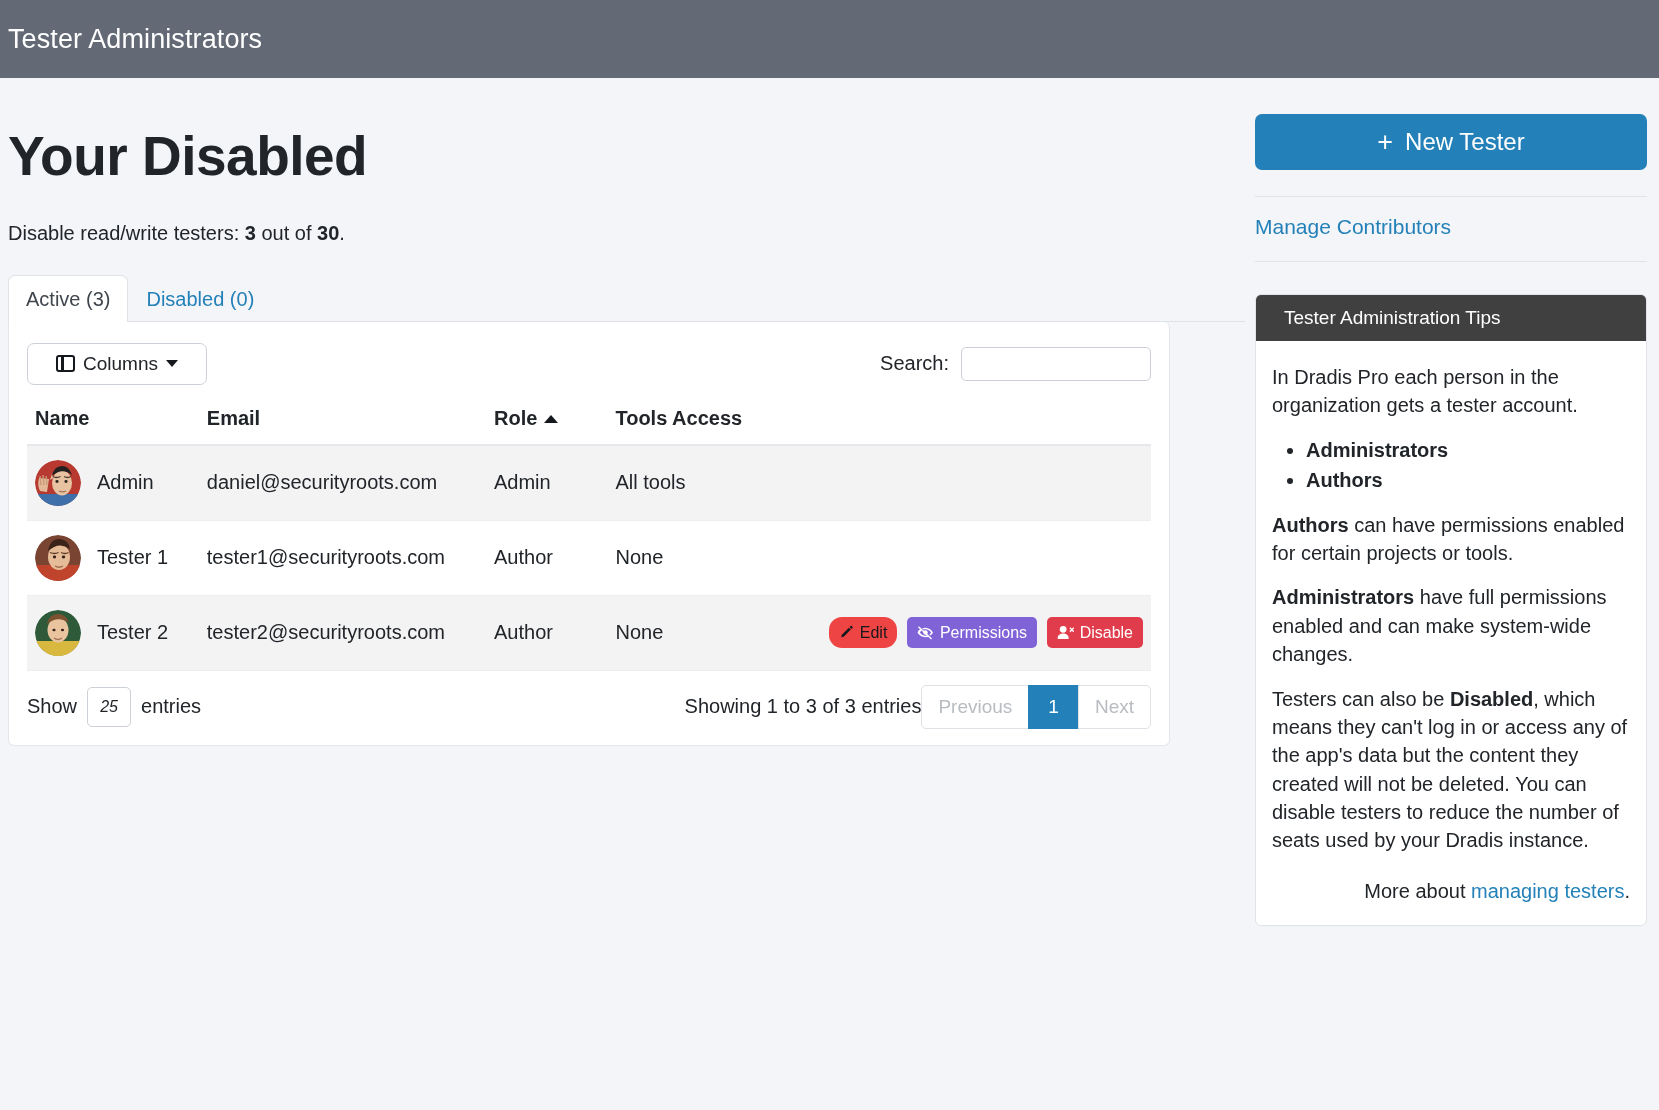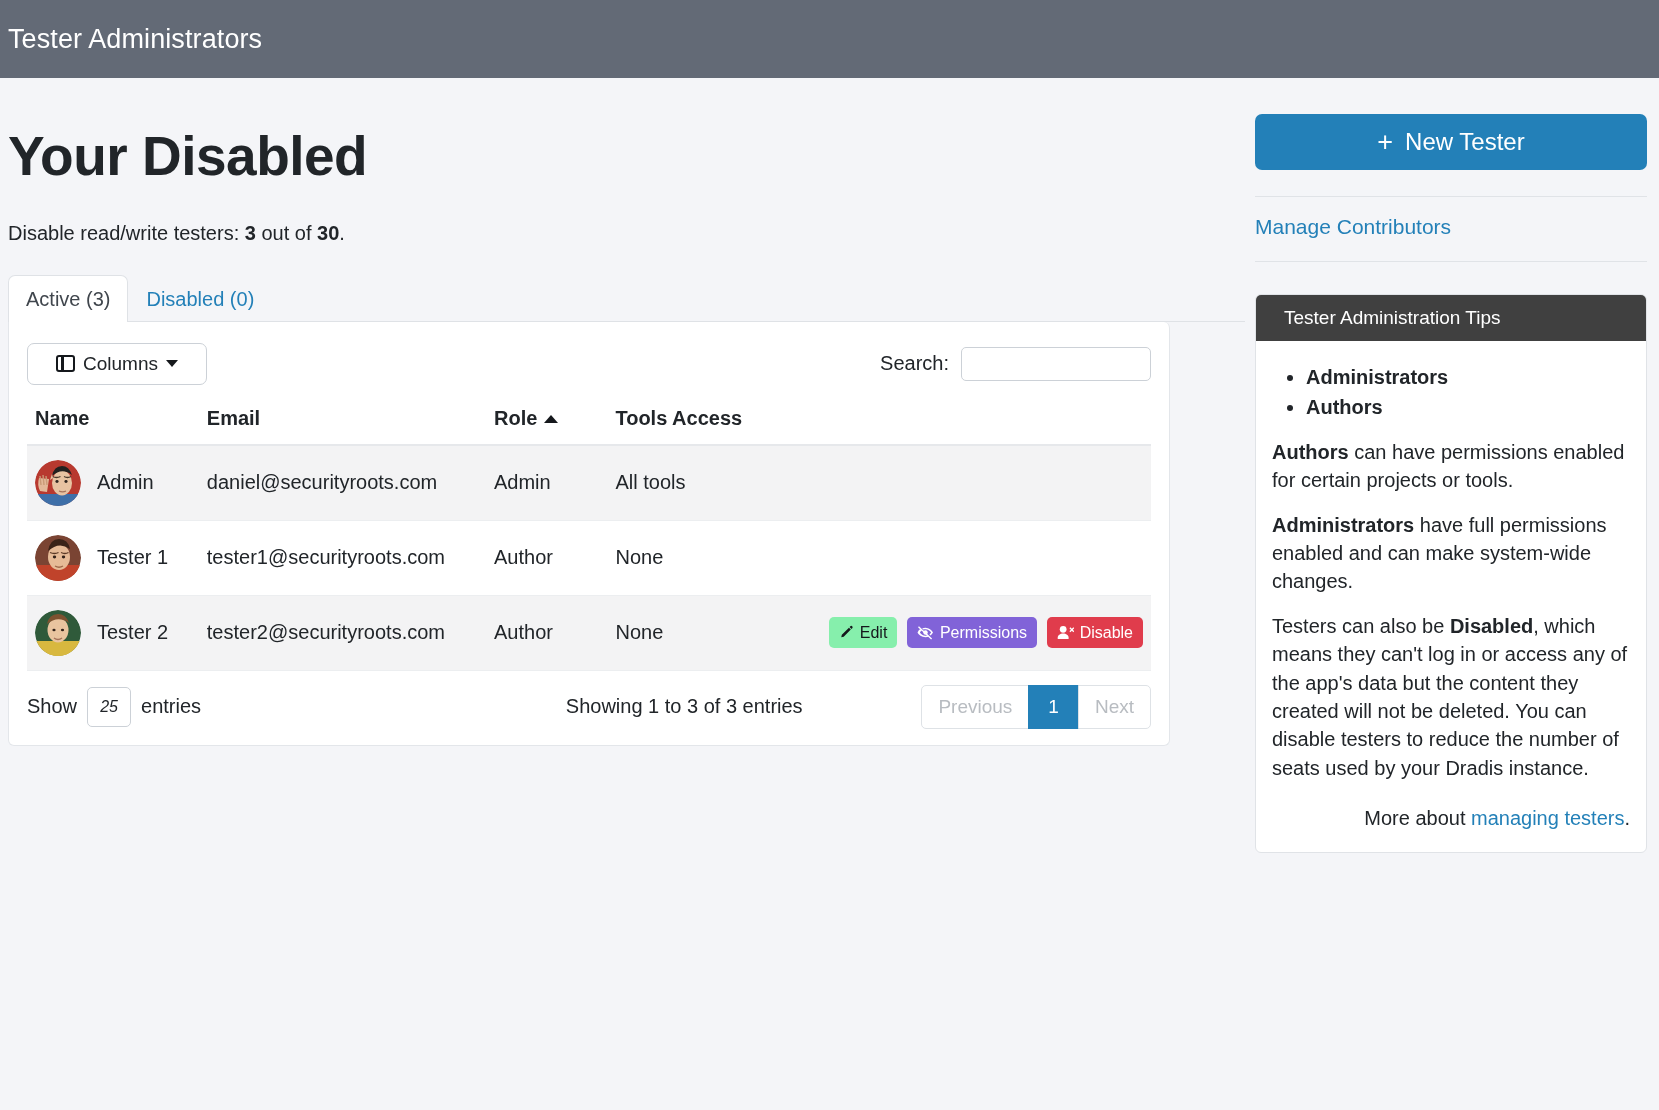--- a/index.html
+++ b/index.html
@@ -188,21 +188,21 @@
   .btn {
     display:inline-flex; align-items:center; gap:6px;
     border:none; border-radius:5px;
     padding:6px 10px;
     font-size:16px;
     font-family:"Liberation Sans", sans-serif;
     cursor:pointer;
     margin-left:4px;
     line-height:1.2;
   }
-  .btn-edit { background:#86efac; color:#15181c; }
+  .btn-edit { background:#ef4444; color:#15181c;border-radius:13px; }
   .btn-perm { background:#8163d8; color:#ffffff; }
   .btn-disable { background:#e03c4c; color:#ffffff; }
   .btn svg { display:block; }
 
   
   .table-footer {
     display:flex; align-items:center;
     margin:14px 0 6px 0;
     font-size:20px;
   }
@@ -211,21 +211,21 @@
     width:44px; height:40px;
     border:1px solid #ccd1d7;
     border-radius:5px;
     text-align:center;
     font-size:16px;
     font-family:"Liberation Sans", sans-serif;
     outline:none;
     color:#212529;
     font-style:italic;
   }
-  .showing-info { flex:1; text-align:center; }
+  .showing-info { flex:1; text-align:right; }
   .pagination { display:flex; }
   .pg {
     border:1px solid #dee2e6;
     padding:9px 16px;
     font-size:19px;
     background:#ffffff;
     color:#b8bcc1;
     cursor:pointer;
     margin-left:-1px;
     line-height:1.25;
@@ -472,20 +472,21 @@
       <span>New Tester</span>
     </button>
 
     <div class="side-divider"></div>
     <a class="manage-link">Manage Contributors</a>
     <div class="side-divider" style="margin-top:22px"></div>
 
     <div class="tips">
       <div class="tips-head">Tester Administration Tips</div>
       <div class="tips-body">
+        <p>In Dradis Pro each person in the organization gets a tester account.</p>
         <ul>
           <li>Administrators</li>
           <li>Authors</li>
         </ul>
         <p><b>Authors</b><span> can have permissions enabled for certain projects or tools.</span></p>
         <p><b>Administrators</b><span> have full permissions enabled and can make system-wide changes.</span></p>
         <p><span>Testers can also be </span><b>Disabled</b><span>, which means they can't log in or access any of the app's data but the content they created will not be deleted. You can disable testers to reduce the number of seats used by your Dradis instance.</span></p>
         <div class="tips-foot"><span>More about </span><a>managing testers</a><span>.</span></div>
       </div>
     </div>

